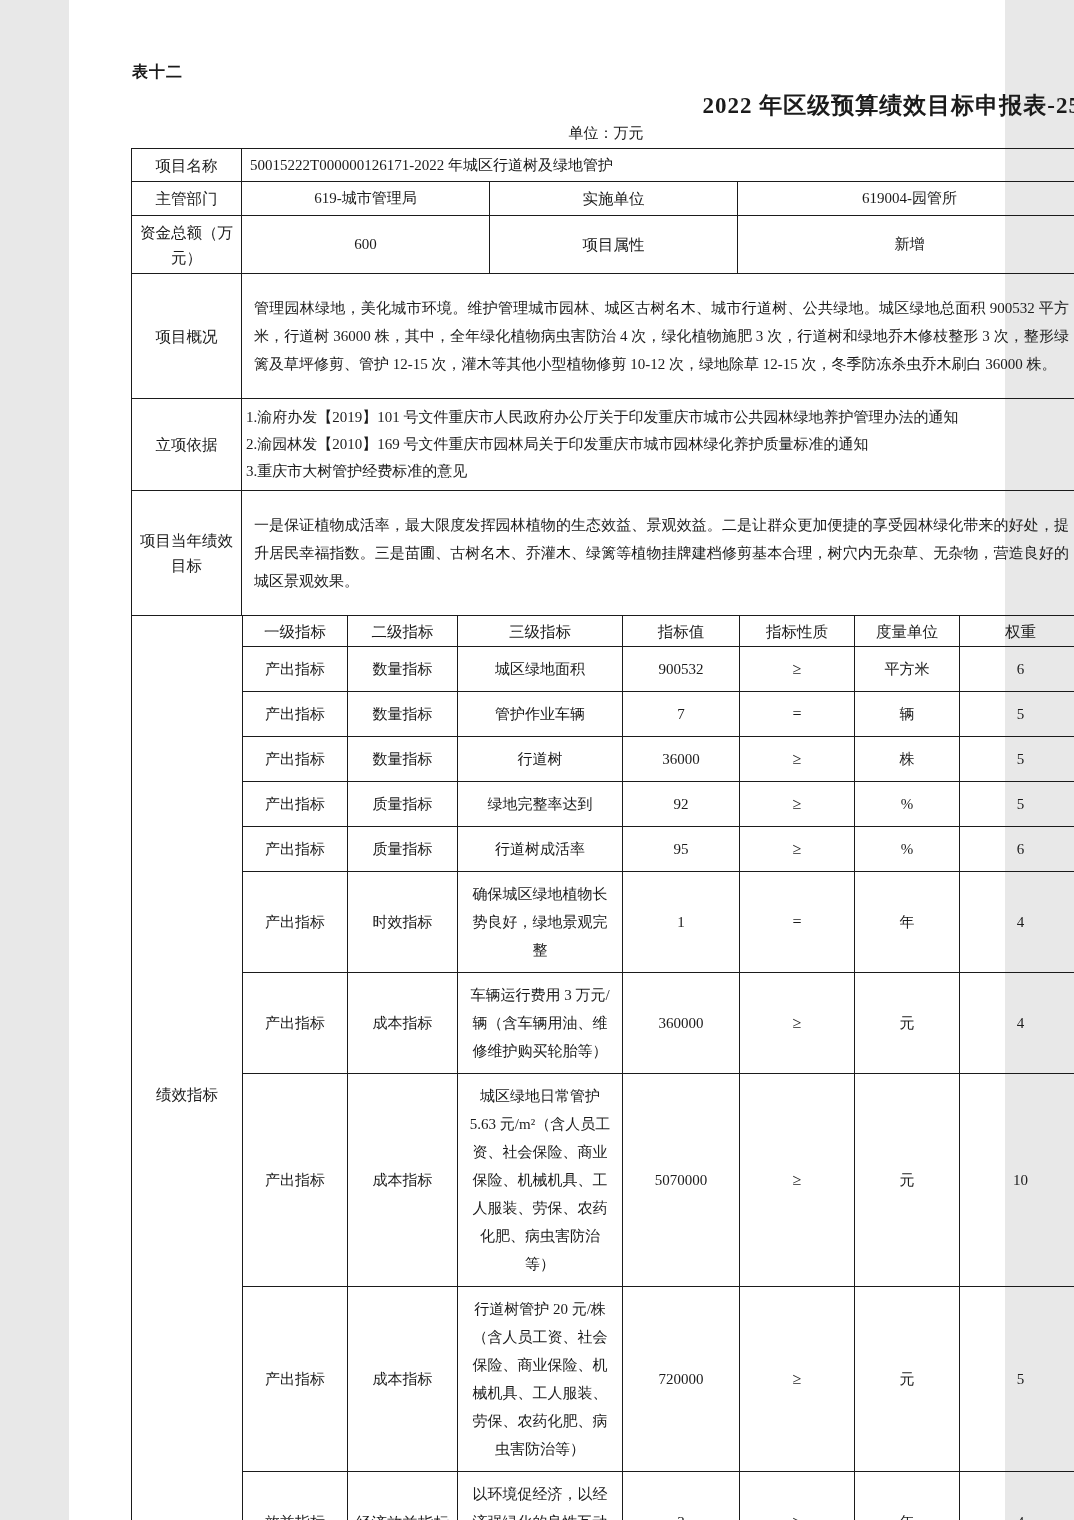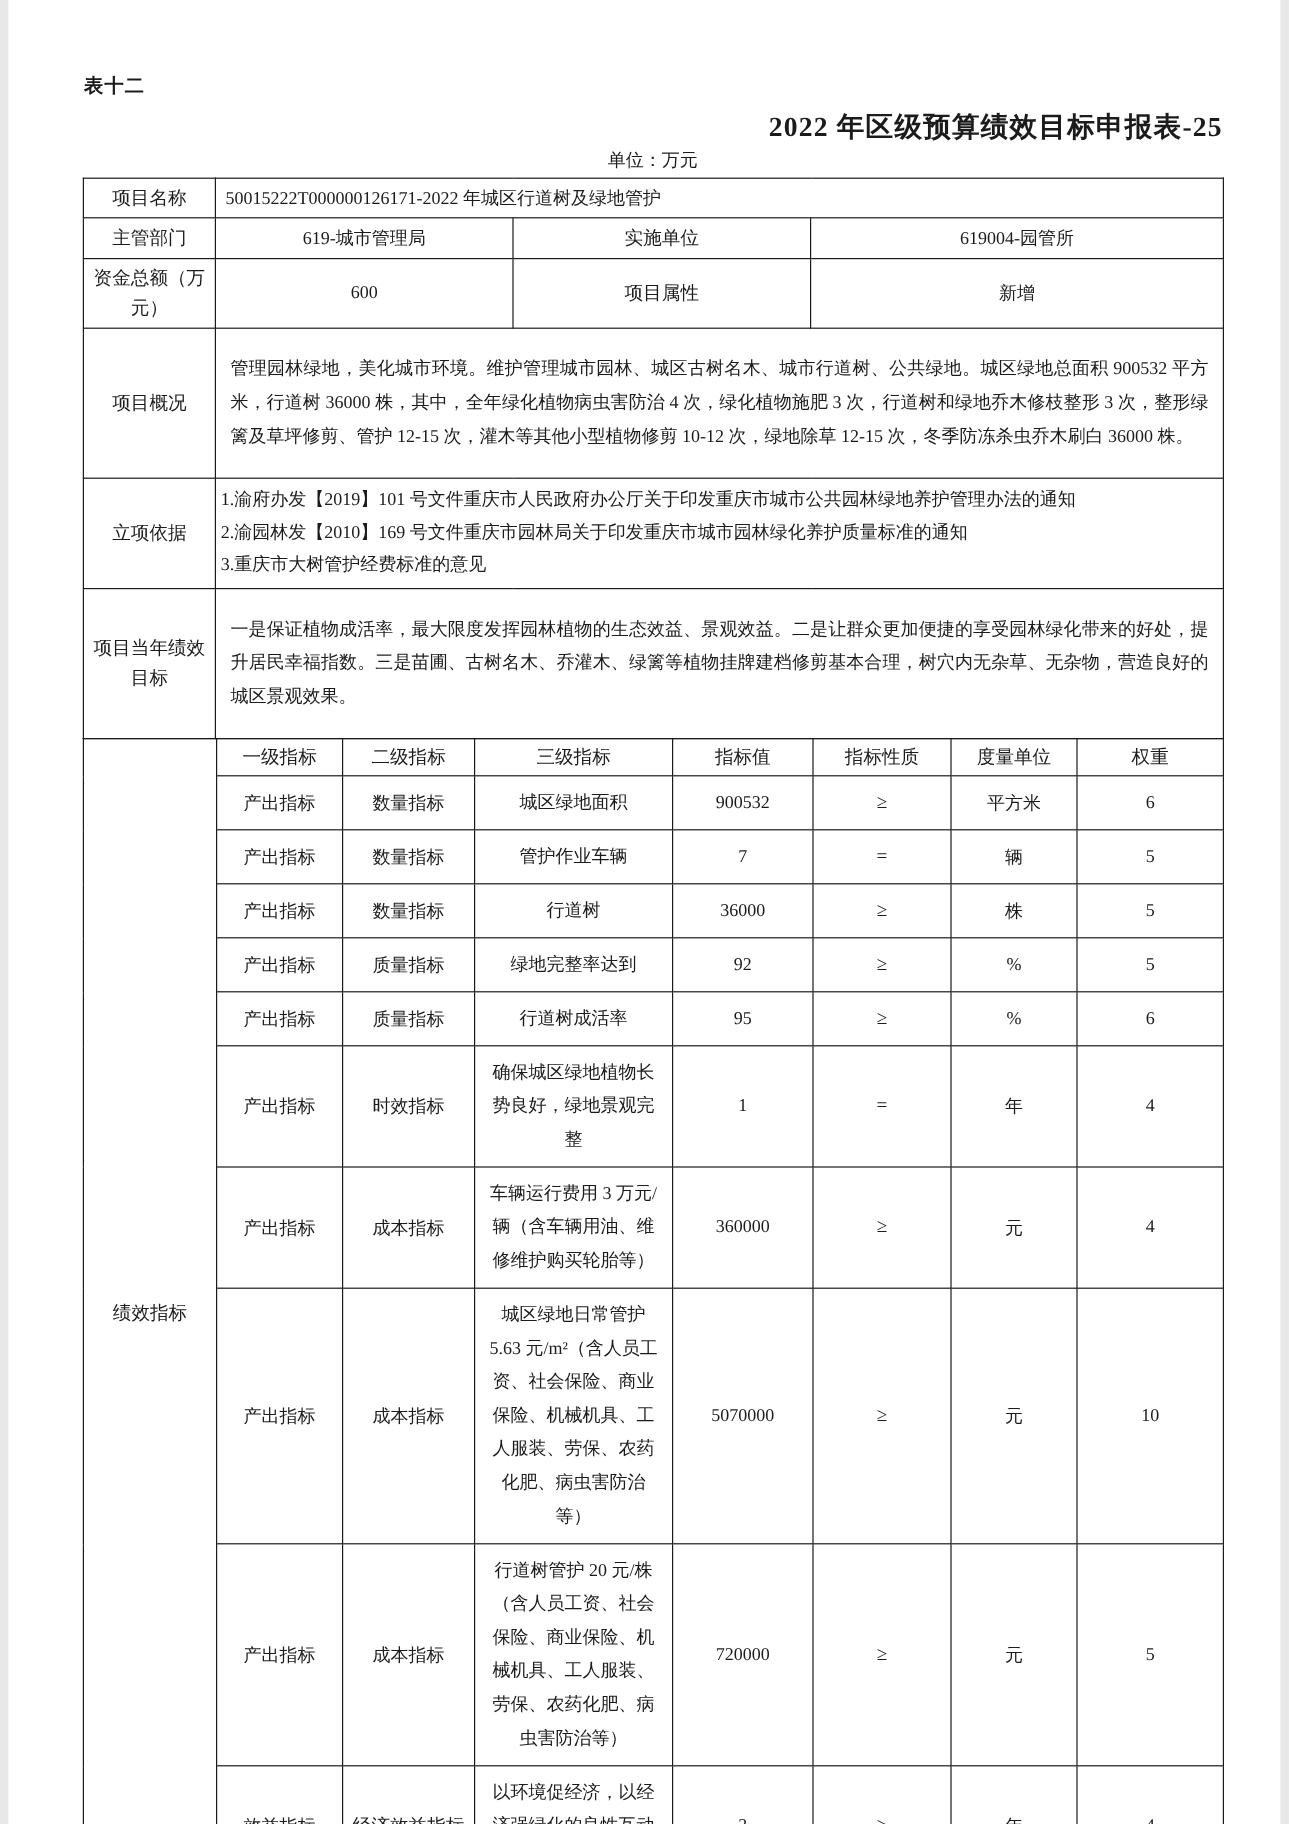--- a/index.html
+++ b/index.html
@@ -1,18 +1,18 @@
 <!DOCTYPE html>
 <html><head>
 <meta charset="utf-8">
 <style>
   html, body { margin: 0; padding: 0; background: #e8e8e8; }
   .page {
     position: relative;
-    width: 1060px;
+    width: 936px;
     height: 1520px;
     margin: 0 auto;
     background: #ffffff;
     font-family: "Liberation Serif", "DejaVu Serif", serif;
     color: #1b1b1b;
   }
   .doc-tag {
     position: absolute;
     left: 63px;
     top: 62px;

